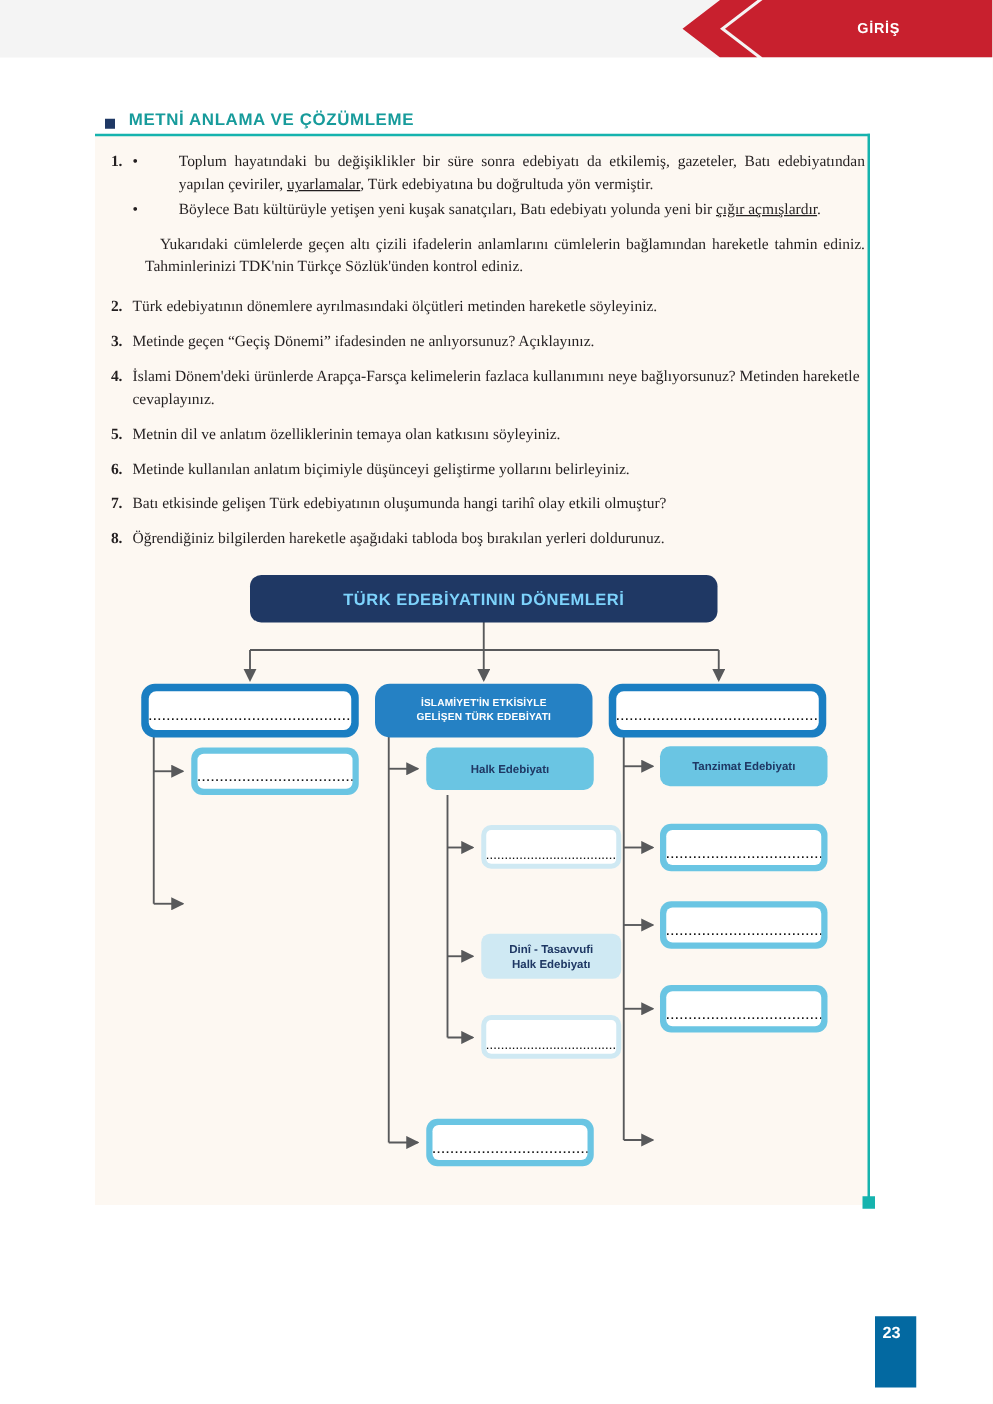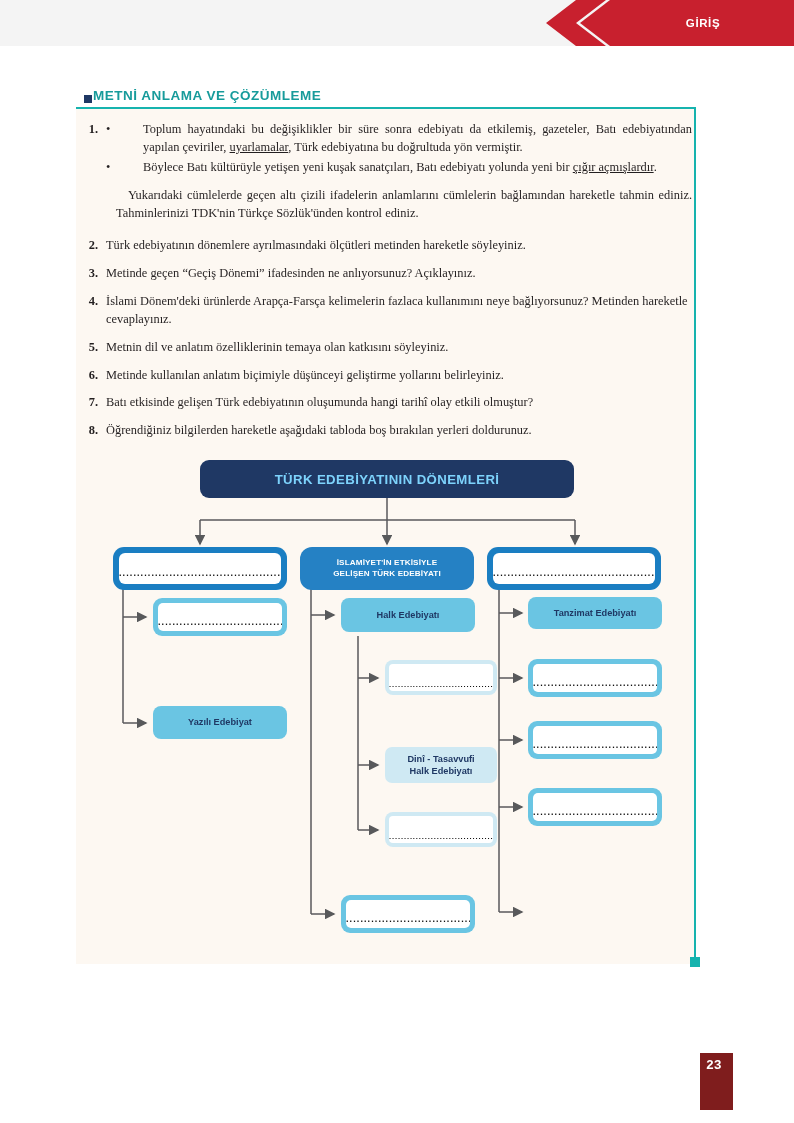--- a/index.html
+++ b/index.html
@@ -19,21 +19,21 @@
   #header-tab-label{
     position:absolute;left:0;top:0;width:260px;height:46px;
     display:flex;align-items:center;justify-content:center;
     padding-left:78px;box-sizing:border-box;
     color:#ffffff;font-family:"Liberation Sans", sans-serif;
     font-weight:bold;font-size:11.5px;letter-spacing:.6px;
   }
 
   
   #section-heading{
-    position:absolute;left:84px;top:88px;display:flex;align-items:flex-end;gap:1px;
+    position:absolute;left:84px;top:88px;display:flex;align-items:flex-end;gap:11px;
   }
   #heading-bullet{
     width:8px;height:8px;background:#1f3864;display:inline-block;
   }
   #heading-text{
     color:#179b9b;font-family:"Liberation Sans", sans-serif;
     font-weight:bold;font-size:13.5px;letter-spacing:.5px;
   }
 
   
@@ -127,22 +127,22 @@
   }
   .dots{
     font-family:"Liberation Sans", sans-serif;
     font-size:9px;letter-spacing:1.1px;color:#111111;
     line-height:1;white-space:nowrap;overflow:hidden;
   }
 
   
   #page-badge{
     position:absolute;left:700px;top:1053px;width:33px;height:57px;
-    background:#7f1d1d;color:#ffffff;
-    font-family:Liberation Mono, monospace;font-weight:bold;font-size:13px;
+    background:#0369a1;color:#ffffff;
+    font-family:Liberation Sans, sans-serif;font-weight:bold;font-size:13px;
     padding:5px 0 0 6px;box-sizing:border-box;
   }
 </style>
 </head>
 <body>
 
 <div id="header-band"></div>
 
 <div id="header-tab">
   <svg width="260" height="46" viewBox="0 0 260 46">
@@ -274,21 +274,20 @@
       <span class="dots">..............................................</span>
     </div>
   </div>
 
   <div class="node node-l2-blank" style="left:77px;top:158px;width:134px;height:38px;">
     <div class="inner">
       <span class="dots">..............................................</span>
     </div>
   </div>
 
-  <div class="node node-l2-filled" style="left:77px;top:266px;width:134px;height:33px;">Yazılı Edebiyat</div>
 
   <div class="node node-l2-filled" style="left:265px;top:158px;width:134px;height:34px;">Halk Edebiyatı</div>
 
   <div class="node node-l3-blank" style="left:309px;top:220px;width:112px;height:35px;">
     <div class="inner">
       <span class="dots" style="font-size:7.5px;letter-spacing:.9px;">..............................................</span>
     </div>
   </div>
 
   <div class="node node-l3-filled" style="left:309px;top:307px;width:112px;height:36px;">

